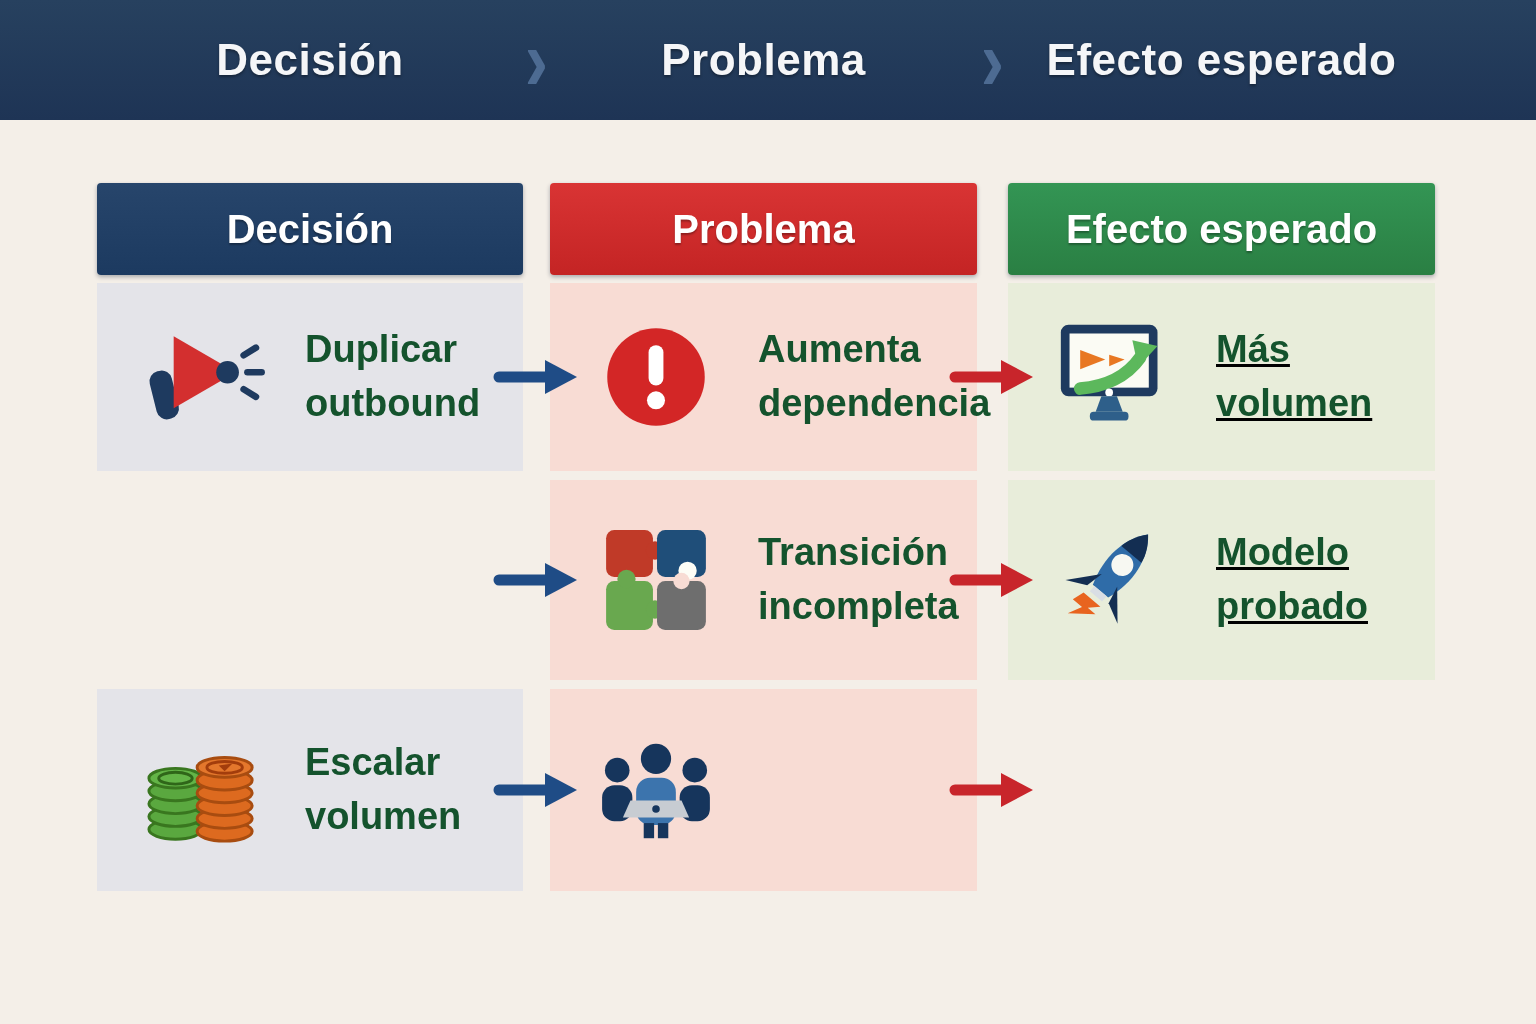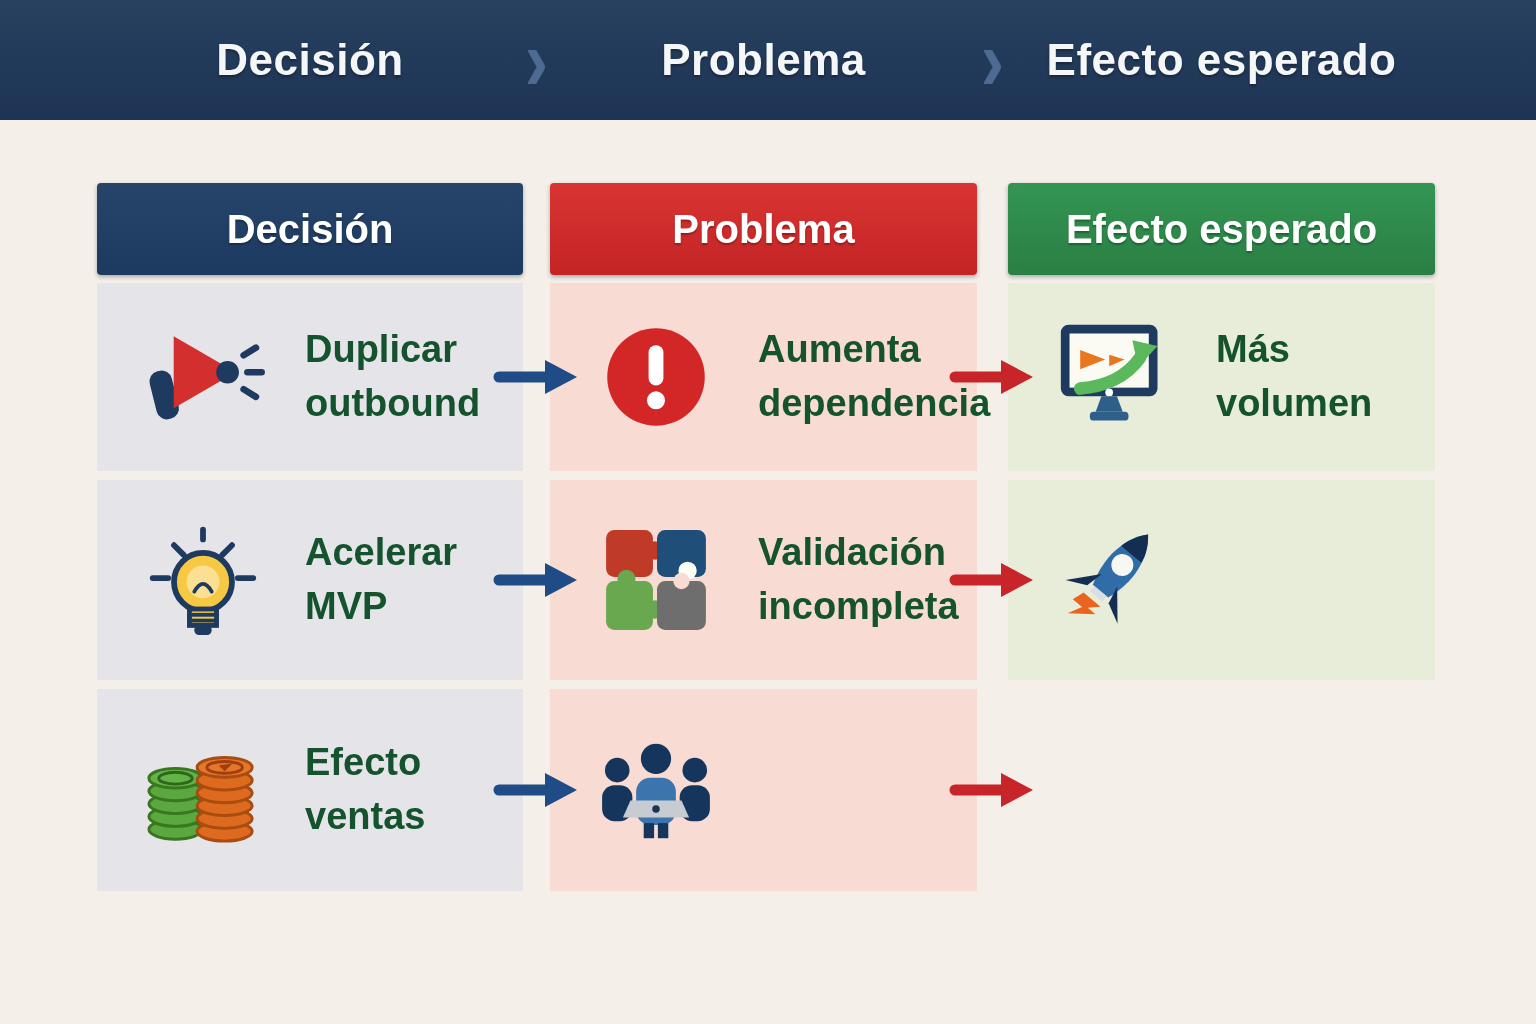--- a/index.html
+++ b/index.html
@@ -42,21 +42,21 @@
     text-shadow:0 2px 2px rgba(0,0,0,0.3);
   }
   .hdr.c0 { background:linear-gradient(#27456b,#1c3a60); }
   .hdr.c1 { background:linear-gradient(#d93434,#c42424); }
   .hdr.c2 { background:linear-gradient(#339554,#2a7f43); }
   .cell {
     display:flex; align-items:center; padding-left:40px; gap:36px;
   }
   .cell.c0 { background:#e4e4e9; }
   .cell.c1 { background:#f8dcd4; }
-  .cell.c2 { background:#e8edda; }
+  .cell.c2 { background:#e8edda;text-decoration:underline; }
   .cell-icon { flex:0 0 132px; display:flex; justify-content:center; align-items:center; }
   .cell-label {
     font-size:38px; font-weight:bold; color:#14532d; line-height:1.42;
     width:205px;
   }
   .arrow-cell { position:relative; }
   .arrow-cell svg {
     position:absolute; left:50%; top:50%; transform:translate(-50%,-50%);
   }
 </style>
@@ -132,41 +132,20 @@
         <path d="M30 72 C55 70 78 60 92 40" stroke="#5cb85c" stroke-width="13" fill="none" stroke-linecap="round"></path>
         <polygon points="84,22 110,28 90,50" fill="#5cb85c"></polygon>
         <circle cx="60" cy="76" r="4" fill="#ffffff"></circle>
         <polygon points="52,80 68,80 74,96 46,96" fill="#2e5f8a"></polygon>
         <rect x="40" y="96" width="40" height="9" rx="4" fill="#2e5f8a"></rect>
       </svg>
     </div>
     <div class="cell-label">Más volumen</div>
   </div>
 
-  <div class="cell c0" style="grid-row:5;grid-column:1">
-    <div class="cell-icon">
-      <svg width="116" height="116" viewBox="0 0 120 120">
-        <g stroke="#1e3a5f" stroke-width="6" stroke-linecap="round">
-          <line x1="8" y1="58" x2="24" y2="58"></line>
-          <line x1="96" y1="58" x2="112" y2="58"></line>
-          <line x1="30" y1="24" x2="40" y2="34"></line>
-          <line x1="90" y1="24" x2="80" y2="34"></line>
-          <line x1="60" y1="8" x2="60" y2="18"></line>
-        </g>
-        <circle cx="60" cy="62" r="30" fill="#f7c843" stroke="#1e3a5f" stroke-width="6"></circle>
-        <circle cx="60" cy="62" r="17" fill="#fbdf92"></circle>
-        <path d="M51 72 q9 -16 18 0" stroke="#1e3a5f" stroke-width="4" fill="none" stroke-linecap="round"></path>
-        <rect x="46" y="90" width="28" height="17" fill="#f7c843" stroke="#1e3a5f" stroke-width="5"></rect>
-        <line x1="44" y1="96" x2="76" y2="96" stroke="#1e3a5f" stroke-width="4"></line>
-        <line x1="44" y1="102" x2="76" y2="102" stroke="#1e3a5f" stroke-width="4"></line>
-        <rect x="51" y="107" width="18" height="10" rx="5" fill="#1e3a5f"></rect>
-      </svg>
-    </div>
-    <div class="cell-label">Acelerar MVP</div>
-  </div>
 
   <div class="arrow-cell" style="grid-row:5;grid-column:2">
     <svg width="88" height="44" viewBox="0 0 88 44">
       <line x1="6" y1="22" x2="58" y2="22" stroke="#1f4c86" stroke-width="11" stroke-linecap="round"></line>
       <polygon points="52,5 84,22 52,39" fill="#1f4c86"></polygon>
     </svg>
   </div>
 
   <div class="cell c1" style="grid-row:5;grid-column:3">
     <div class="cell-icon">
@@ -175,21 +154,21 @@
         <circle cx="54" cy="26" r="9" fill="#c03a28"></circle>
         <rect x="56" y="6" width="48" height="46" rx="8" fill="#1f4e79"></rect>
         <circle cx="86" cy="46" r="9" fill="#fdfdf6"></circle>
         <rect x="6" y="56" width="46" height="48" rx="8" fill="#69a84f"></rect>
         <circle cx="26" cy="54" r="9" fill="#69a84f"></circle>
         <circle cx="54" cy="84" r="9" fill="#69a84f"></circle>
         <rect x="56" y="56" width="48" height="48" rx="8" fill="#6e6e6e"></rect>
         <circle cx="80" cy="56" r="8" fill="#f8dcd4"></circle>
       </svg>
     </div>
-    <div class="cell-label">Validación incompleta</div>
+    <div class="cell-label">Transición incompleta</div>
   </div>
 
   <div class="arrow-cell" style="grid-row:5;grid-column:4">
     <svg width="88" height="44" viewBox="0 0 88 44">
       <line x1="6" y1="22" x2="58" y2="22" stroke="#c8252b" stroke-width="11" stroke-linecap="round"></line>
       <polygon points="52,5 84,22 52,39" fill="#c8252b"></polygon>
     </svg>
   </div>
 
   <div class="cell c2" style="grid-row:5;grid-column:5">
@@ -199,20 +178,21 @@
           <path d="M60 2 C76 20 80 48 70 76 L50 76 C40 48 44 20 60 2 Z" fill="#2f6ca8"></path>
           <path d="M60 2 C68 11 72 20 73 28 L47 28 C48 20 52 11 60 2 Z" fill="#132e52"></path>
           <circle cx="60" cy="42" r="11" fill="#f7f8f2"></circle>
           <polygon points="50,62 26,90 46,80" fill="#132e52"></polygon>
           <polygon points="70,62 94,90 74,80" fill="#132e52"></polygon>
           <rect x="52" y="76" width="16" height="7" fill="#d9dee4"></rect>
           <polygon points="48,88 70,88 61,97 71,97 49,114 56,100 44,100" fill="#e8641f"></polygon>
         </g>
       </svg>
     </div>
+    <div class="cell-label">Modelo probado</div>
   </div>
 
   <div class="cell c0" style="grid-row:7;grid-column:1">
     <div class="cell-icon">
       <svg width="118" height="118" viewBox="0 0 120 120">
         <g>
           <ellipse cx="32" cy="100" rx="27" ry="10" fill="#5aa83f" stroke="#39761f" stroke-width="3"></ellipse>
           <ellipse cx="32" cy="87" rx="27" ry="10" fill="#5aa83f" stroke="#39761f" stroke-width="3"></ellipse>
           <ellipse cx="32" cy="74" rx="27" ry="10" fill="#5aa83f" stroke="#39761f" stroke-width="3"></ellipse>
           <ellipse cx="32" cy="61" rx="27" ry="10" fill="#5aa83f" stroke="#39761f" stroke-width="3"></ellipse>
@@ -224,21 +204,21 @@
           <ellipse cx="82" cy="89" rx="28" ry="10" fill="#dd6a1f" stroke="#a84c10" stroke-width="3"></ellipse>
           <ellipse cx="82" cy="76" rx="28" ry="10" fill="#dd6a1f" stroke="#a84c10" stroke-width="3"></ellipse>
           <ellipse cx="82" cy="63" rx="28" ry="10" fill="#dd6a1f" stroke="#a84c10" stroke-width="3"></ellipse>
           <ellipse cx="82" cy="50" rx="28" ry="10" fill="#dd6a1f" stroke="#a84c10" stroke-width="3"></ellipse>
           <ellipse cx="82" cy="37" rx="28" ry="10" fill="#e4772c" stroke="#a84c10" stroke-width="3"></ellipse>
           <ellipse cx="82" cy="37" rx="18" ry="6" fill="none" stroke="#a33d0c" stroke-width="3"></ellipse>
           <polygon points="76,35 90,33 82,41" fill="#a33d0c"></polygon>
         </g>
       </svg>
     </div>
-    <div class="cell-label">Efecto ventas</div>
+    <div class="cell-label">Escalar volumen</div>
   </div>
 
   <div class="arrow-cell" style="grid-row:7;grid-column:2">
     <svg width="88" height="44" viewBox="0 0 88 44">
       <line x1="6" y1="22" x2="58" y2="22" stroke="#1f4c86" stroke-width="11" stroke-linecap="round"></line>
       <polygon points="52,5 84,22 52,39" fill="#1f4c86"></polygon>
     </svg>
   </div>
 
   <div class="cell c1" style="grid-row:7;grid-column:3">

